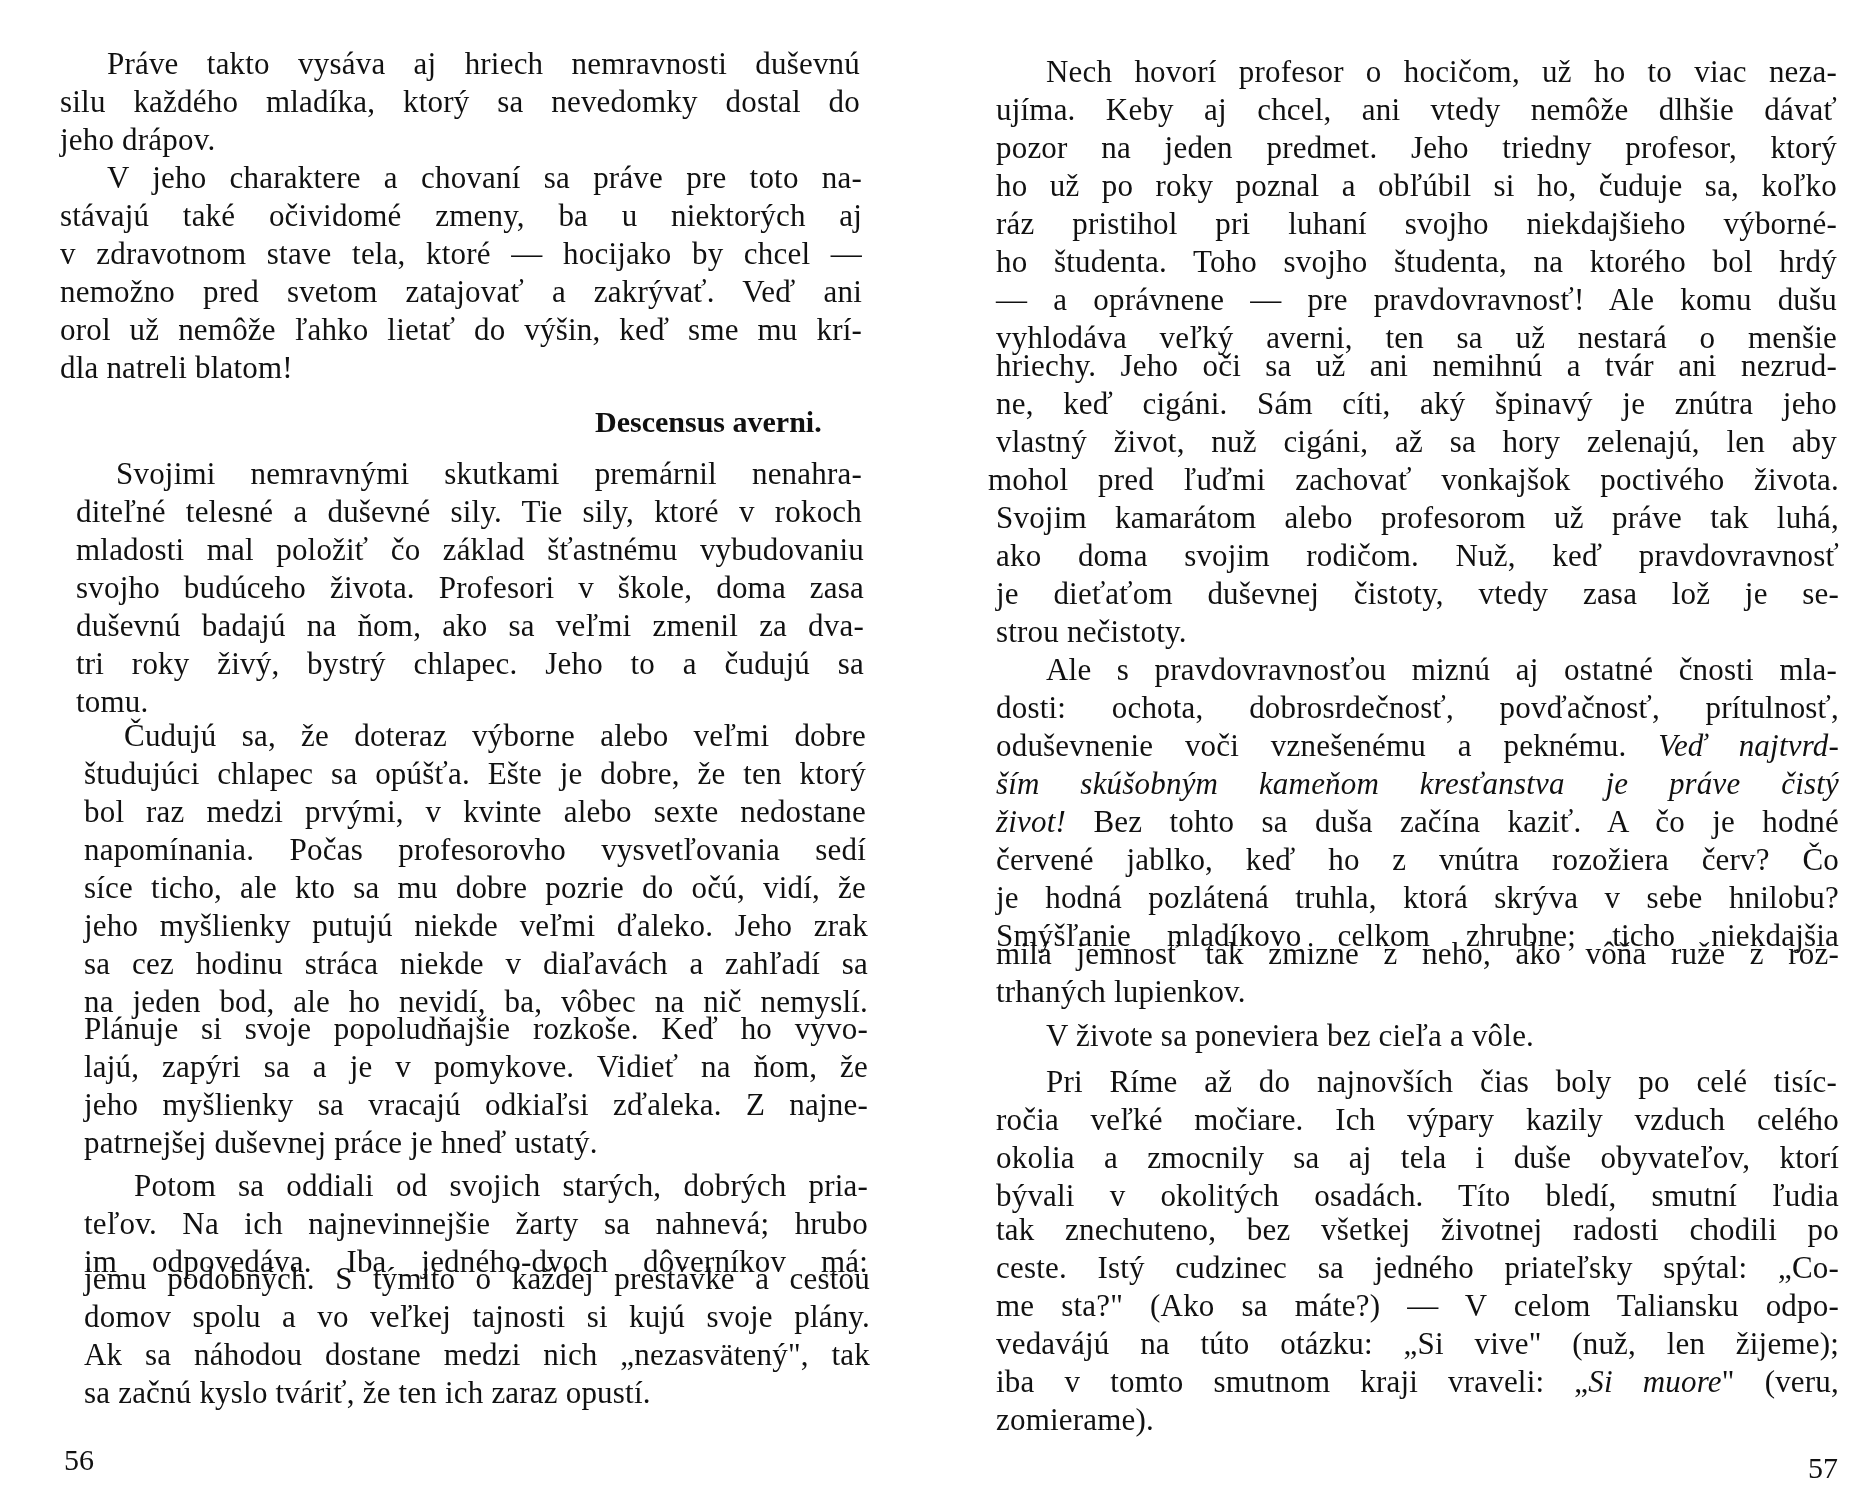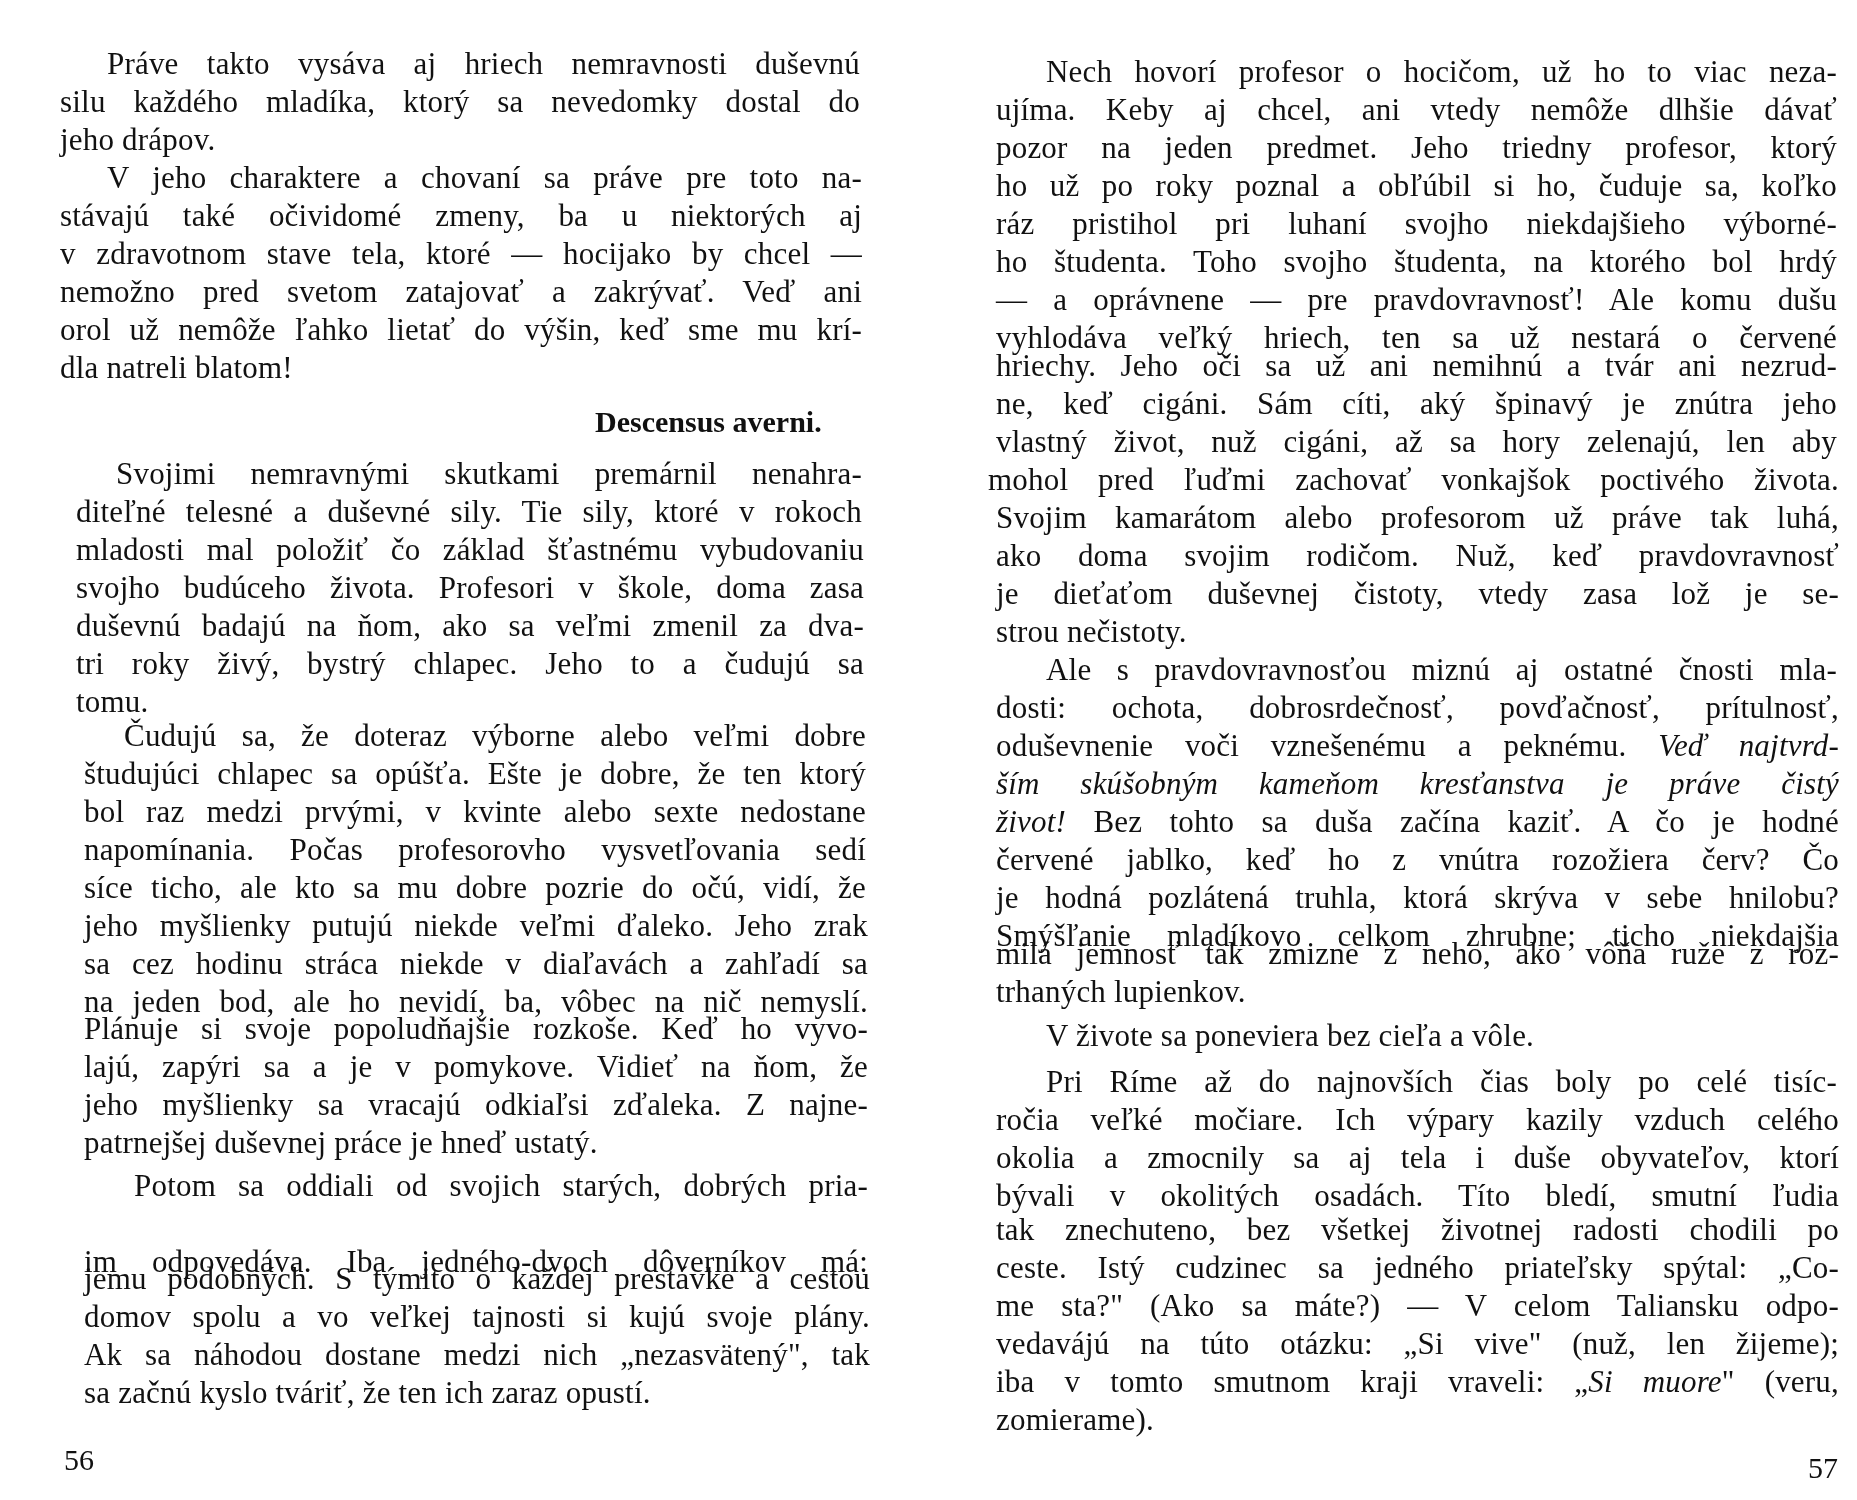--- a/index.html
+++ b/index.html
@@ -44,38 +44,39 @@
   <div class="line just" style="left:84px;top:831px;width:782px">napomínania. Počas profesorovho vysvetľovania sedí</div>
   <div class="line just" style="left:84px;top:869px;width:782px">síce ticho, ale kto sa mu dobre pozrie do očú, vidí, že</div>
   <div class="line just" style="left:84px;top:907px;width:784px">jeho myšlienky putujú niekde veľmi ďaleko. Jeho zrak</div>
   <div class="line just" style="left:84px;top:945px;width:784px">sa cez hodinu stráca niekde v diaľavách a zahľadí sa</div>
   <div class="line just" style="left:84px;top:983px;width:784px">na jeden bod, ale ho nevidí, ba, vôbec na nič nemyslí.</div>
   <div class="line just" style="left:84px;top:1010px;width:784px">Plánuje si svoje popoludňajšie rozkoše. Keď ho vyvo-</div>
   <div class="line just" style="left:84px;top:1086px;width:784px">jeho myšlienky sa vracajú odkiaľsi zďaleka. Z najne-</div>
   <div class="line just" style="left:84px;top:1048px;width:784px">lajú, zapýri sa a je v pomykove. Vidieť na ňom, že</div>
   <div class="line" style="left:84px;top:1124px">patrnejšej duševnej práce je hneď ustatý.</div>
   <div class="line just" style="left:134px;top:1167px;width:734px">Potom sa oddiali od svojich starých, dobrých pria-</div>
+  <div class="line just" style="left:84px;top:1205px;width:784px">teľov. Na ich najnevinnejšie žarty sa nahnevá; hrubo</div>
   <div class="line just" style="left:84px;top:1243px;width:784px">im odpovedáva. Iba jedného-dvoch dôverníkov má:</div>
   <div class="line just" style="left:84px;top:1260px;width:786px">jemu podobných. S týmito o každej prestávke a cestou</div>
   <div class="line just" style="left:84px;top:1298px;width:786px">domov spolu a vo veľkej tajnosti si kujú svoje plány.</div>
   <div class="line" style="left:84px;top:1374px">sa začnú kyslo tváriť, že ten ich zaraz opustí.</div>
   <div class="line just" style="left:84px;top:1336px;width:786px">Ak sa náhodou dostane medzi nich „nezasvätený", tak</div>
 
   <div class="pagenum" style="left:64px;top:1440px">56</div>
 </div>
 
 <div class="page page-right">
   <div class="line just" style="left:118px;top:53px;width:791px">Nech hovorí profesor o hocičom, už ho to viac neza-</div>
   <div class="line just" style="left:68px;top:91px;width:841px">ujíma. Keby aj chcel, ani vtedy nemôže dlhšie dávať</div>
   <div class="line just" style="left:68px;top:129px;width:841px">pozor na jeden predmet. Jeho triedny profesor, ktorý</div>
   <div class="line just" style="left:68px;top:167px;width:841px">ho už po roky poznal a obľúbil si ho, čuduje sa, koľko</div>
   <div class="line just" style="left:68px;top:243px;width:841px">ho študenta. Toho svojho študenta, na ktorého bol hrdý</div>
   <div class="line just" style="left:68px;top:205px;width:841px">ráz pristihol pri luhaní svojho niekdajšieho výborné-</div>
   <div class="line just" style="left:68px;top:281px;width:841px">— a oprávnene — pre pravdovravnosť! Ale komu dušu</div>
-  <div class="line just" style="left:68px;top:319px;width:841px">vyhlodáva veľký hriech, ten sa už nestará o červené</div>
+  <div class="line just" style="left:68px;top:319px;width:841px">vyhlodáva veľký averni, ten sa už nestará o menšie</div>
   <div class="line just" style="left:68px;top:347px;width:841px">hriechy. Jeho oči sa už ani nemihnú a tvár ani nezrud-</div>
   <div class="line just" style="left:68px;top:385px;width:841px">ne, keď cigáni. Sám cíti, aký špinavý je znútra jeho</div>
   <div class="line just" style="left:68px;top:423px;width:841px">vlastný život, nuž cigáni, až sa hory zelenajú, len aby</div>
   <div class="line just" style="left:60px;top:461px;width:851px">mohol pred ľuďmi zachovať vonkajšok poctivého života.</div>
   <div class="line just" style="left:68px;top:499px;width:843px">Svojim kamarátom alebo profesorom už práve tak luhá,</div>
   <div class="line just" style="left:68px;top:537px;width:843px">ako doma svojim rodičom. Nuž, keď pravdovravnosť</div>
   <div class="line just" style="left:68px;top:575px;width:843px">je dieťaťom duševnej čistoty, vtedy zasa lož je se-</div>
   <div class="line" style="left:68px;top:613px">strou nečistoty.</div>
   <div class="line just" style="left:118px;top:651px;width:791px">Ale s pravdovravnosťou miznú aj ostatné čnosti mla-</div>
   <div class="line just" style="left:68px;top:689px;width:843px">dosti: ochota, dobrosrdečnosť, povďačnosť, prítulnosť,</div>

